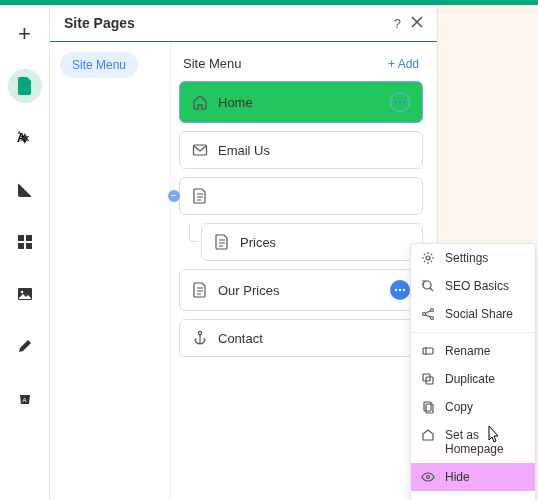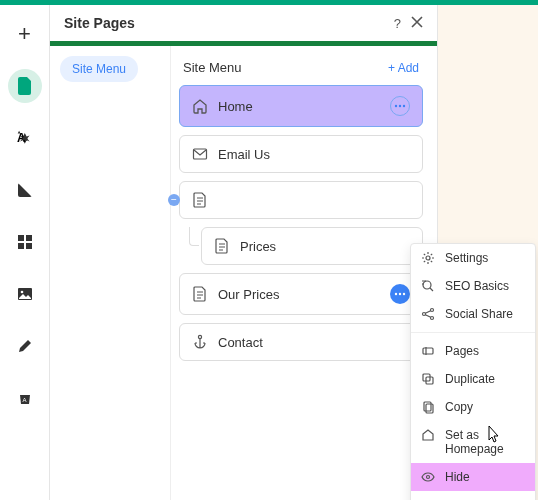--- a/index.html
+++ b/index.html
@@ -3,33 +3,33 @@
 <meta charset="utf-8">
 <style>
 * { box-sizing: border-box; margin: 0; padding: 0; }
 body { width: 538px; height: 500px; font-family: -apple-system, BlinkMacSystemFont, "Segoe UI", Helvetica, Arial, sans-serif; font-size: 13px; color: #333; background: #fff; position: relative; overflow: hidden; }
 .top-bar { height: 5px; background: #00a67d; width: 100%; }
 .layout { display: flex; height: 495px; }
 .left-rail { width: 50px; background: #fff; border-right: 1px solid #e5e5e5; display: flex; flex-direction: column; align-items: center; padding-top: 12px; gap: 18px; }
 .rail-btn { width: 34px; height: 34px; display: flex; align-items: center; justify-content: center; border-radius: 50%; cursor: pointer; color: #333; }
 .rail-btn.active { background: #d7f0e6; color: #00a67d; }
 .panel { flex: 1; display: flex; flex-direction: column; border-right: 1px solid #e5e5e5; }
-.panel-hdr { display: flex; align-items: center; justify-content: space-between; padding: 10px 14px; border-bottom: 5px solid #15803d; }
+.panel-hdr { display: flex; align-items: center; justify-content: space-between; padding: 10px 14px; border-bottom: 1px solid #15803d; }
 .panel-hdr .title { font-weight: 600; font-size: 14px; }
 .hdr-ctrl { display: flex; gap: 10px; color: #555; }
 .hdr-ctrl span { cursor: pointer; }
 .panel-body { flex: 1; display: flex; }
 .sidemenu { width: 120px; padding: 10px; }
 .pill { display: inline-block; background: #e7f0ff; color: #3b82f6; padding: 6px 12px; border-radius: 16px; font-size: 12px; cursor: pointer; }
 .main { flex: 1; padding: 10px 14px 10px 8px; border-left: 1px solid #eee; }
 .main-hdr { display: flex; justify-content: space-between; align-items: center; padding: 4px 4px 10px 4px; font-size: 13px; }
 .add { color: #3b82f6; cursor: pointer; font-size: 12px; text-align: right; }
 .items { display: flex; flex-direction: column; gap: 8px; }
 .item { display: flex; align-items: center; gap: 10px; border: 1px solid #ddd; border-radius: 6px; padding: 10px 12px; background: #fff; position: relative; }
-.item.selected { background: #c4b5fd; border-color: #7aa8f2; }
+.item.selected { background: #22c55e; border-color: #7aa8f2; }
 .item.child { margin-left: 22px; }
 .item .lbl { flex: 1; font-size: 13px; color: #333; }
 .item .ico { width: 16px; height: 16px; display: inline-flex; align-items: center; justify-content: center; color: #555; }
 .dots { width: 20px; height: 20px; border-radius: 50%; display: flex; align-items: center; justify-content: center; cursor: pointer; }
 .dots.selected { border: 1px solid #7aa8f2; color: #3b82f6; }
 .dots.active { background: #3b82f6; color: #fff; }
 .collapse-dot { position: absolute; left: -12px; top: 50%; transform: translateY(-50%); width: 12px; height: 12px; border-radius: 50%; background: #7aa8f2; display: flex; align-items: center; justify-content: center; color: #fff; font-size: 10px; line-height: 1; }
 .tree-line { position: absolute; left: 10px; top: 0; bottom: 50%; border-left: 1px solid #ddd; border-bottom: 1px solid #ddd; width: 10px; border-bottom-left-radius: 4px; }
 .child-wrap { position: relative; }
 .canvas { width: 100px; background: #fdf6ec; }
@@ -238,21 +238,21 @@
     <span>Social Share</span>
   </div>
   <div class="ctx-sep"></div>
   <div class="ctx-item">
     <span class="ci-ico">
         <svg width="14" height="14" viewBox="0 0 14 14" fill="none" stroke="currentColor" stroke-width="1.2">
           <rect x="2" y="4" width="10" height="6" rx="1"></rect>
           <path d="M5 3v8"></path>
         </svg>
       </span>
-    <span>Pages</span>
+    <span>Rename</span>
   </div>
   <div class="ctx-item">
     <span class="ci-ico">
         <svg width="14" height="14" viewBox="0 0 14 14" fill="none" stroke="currentColor" stroke-width="1.2">
           <rect x="2" y="2" width="7" height="7" rx="1"></rect>
           <rect x="5" y="5" width="7" height="7" rx="1"></rect>
         </svg>
       </span>
     <span>Duplicate</span>
   </div>

